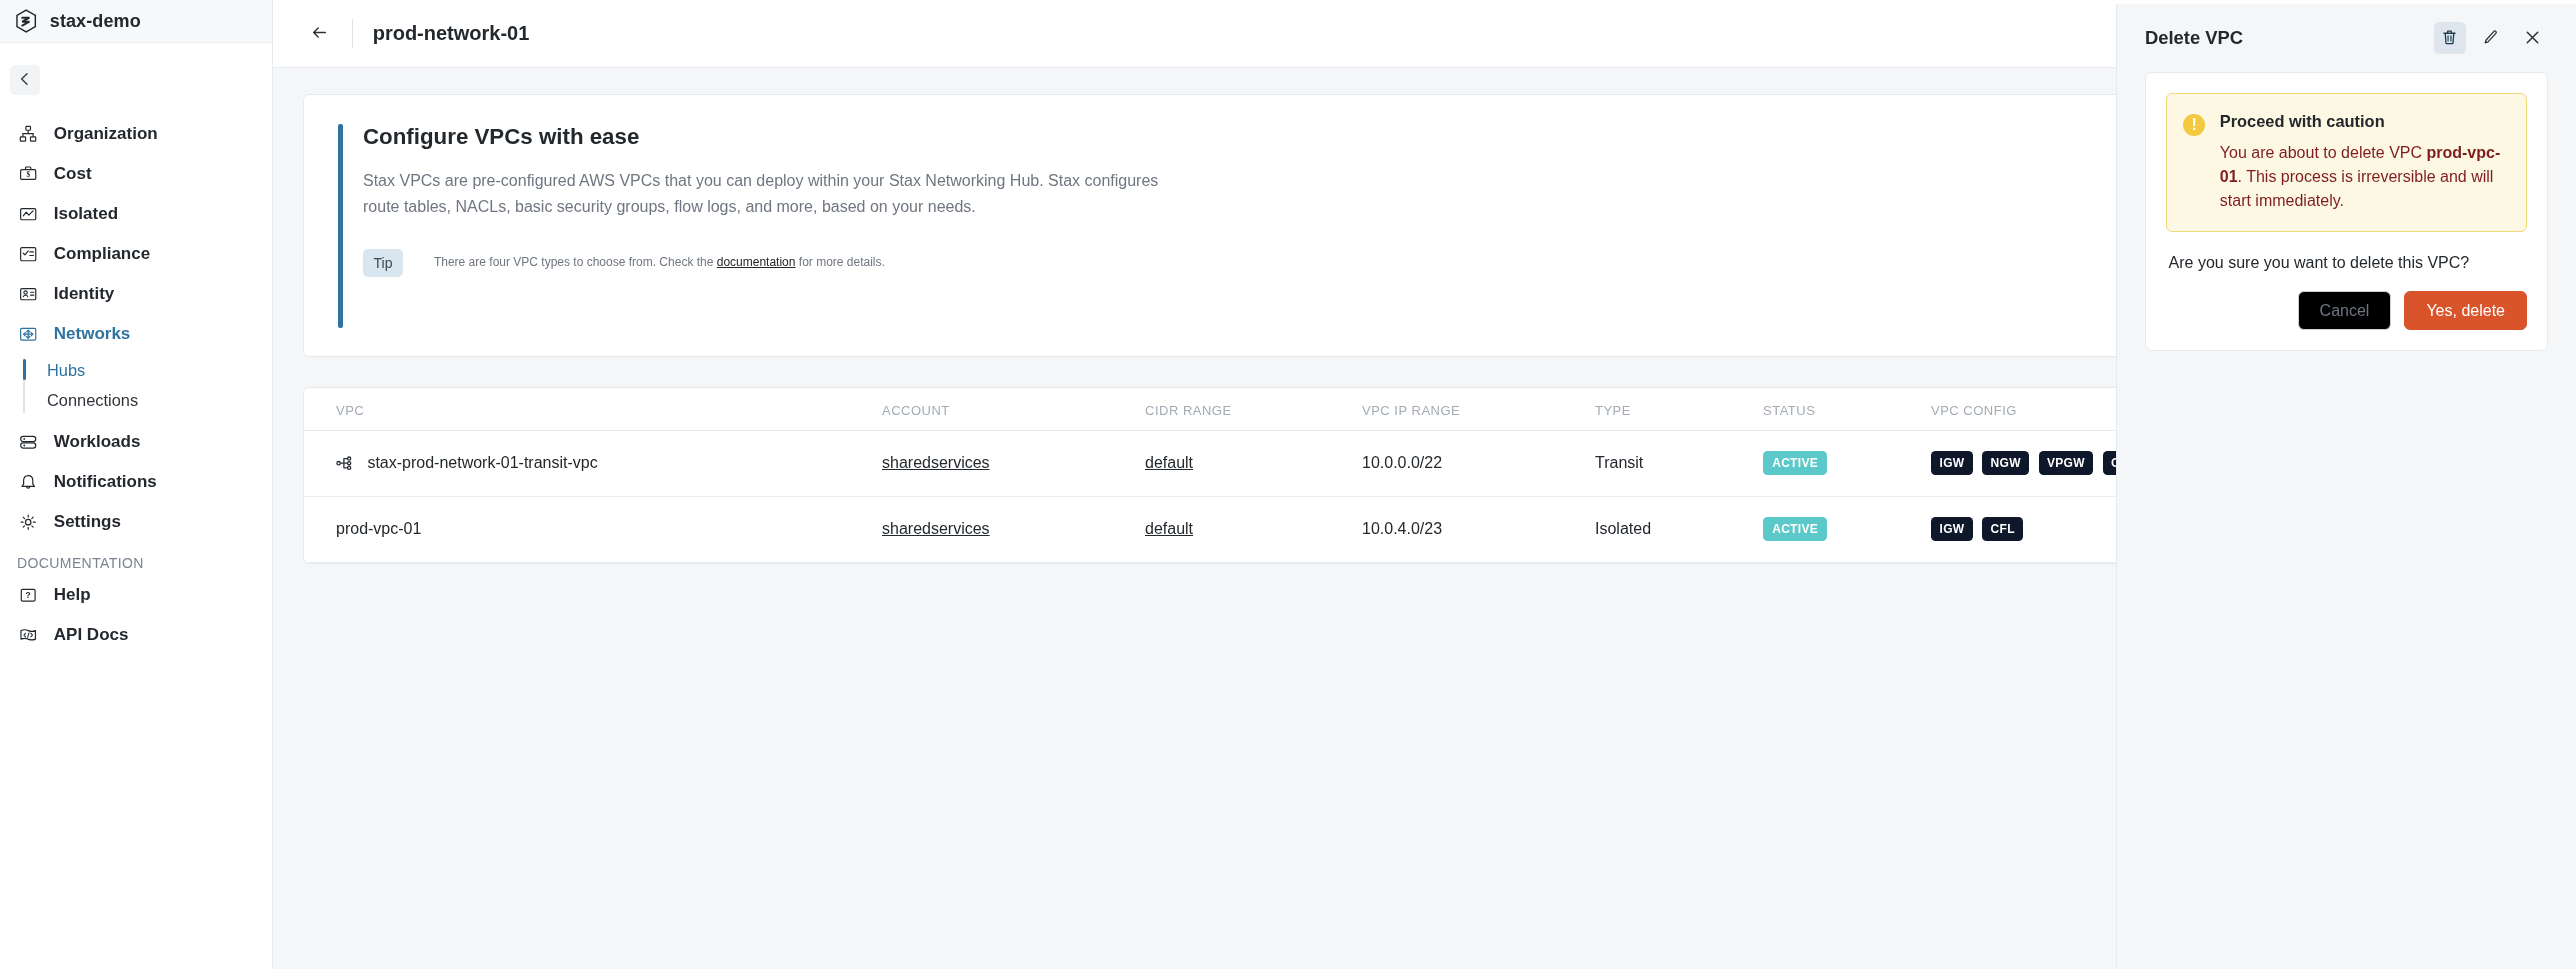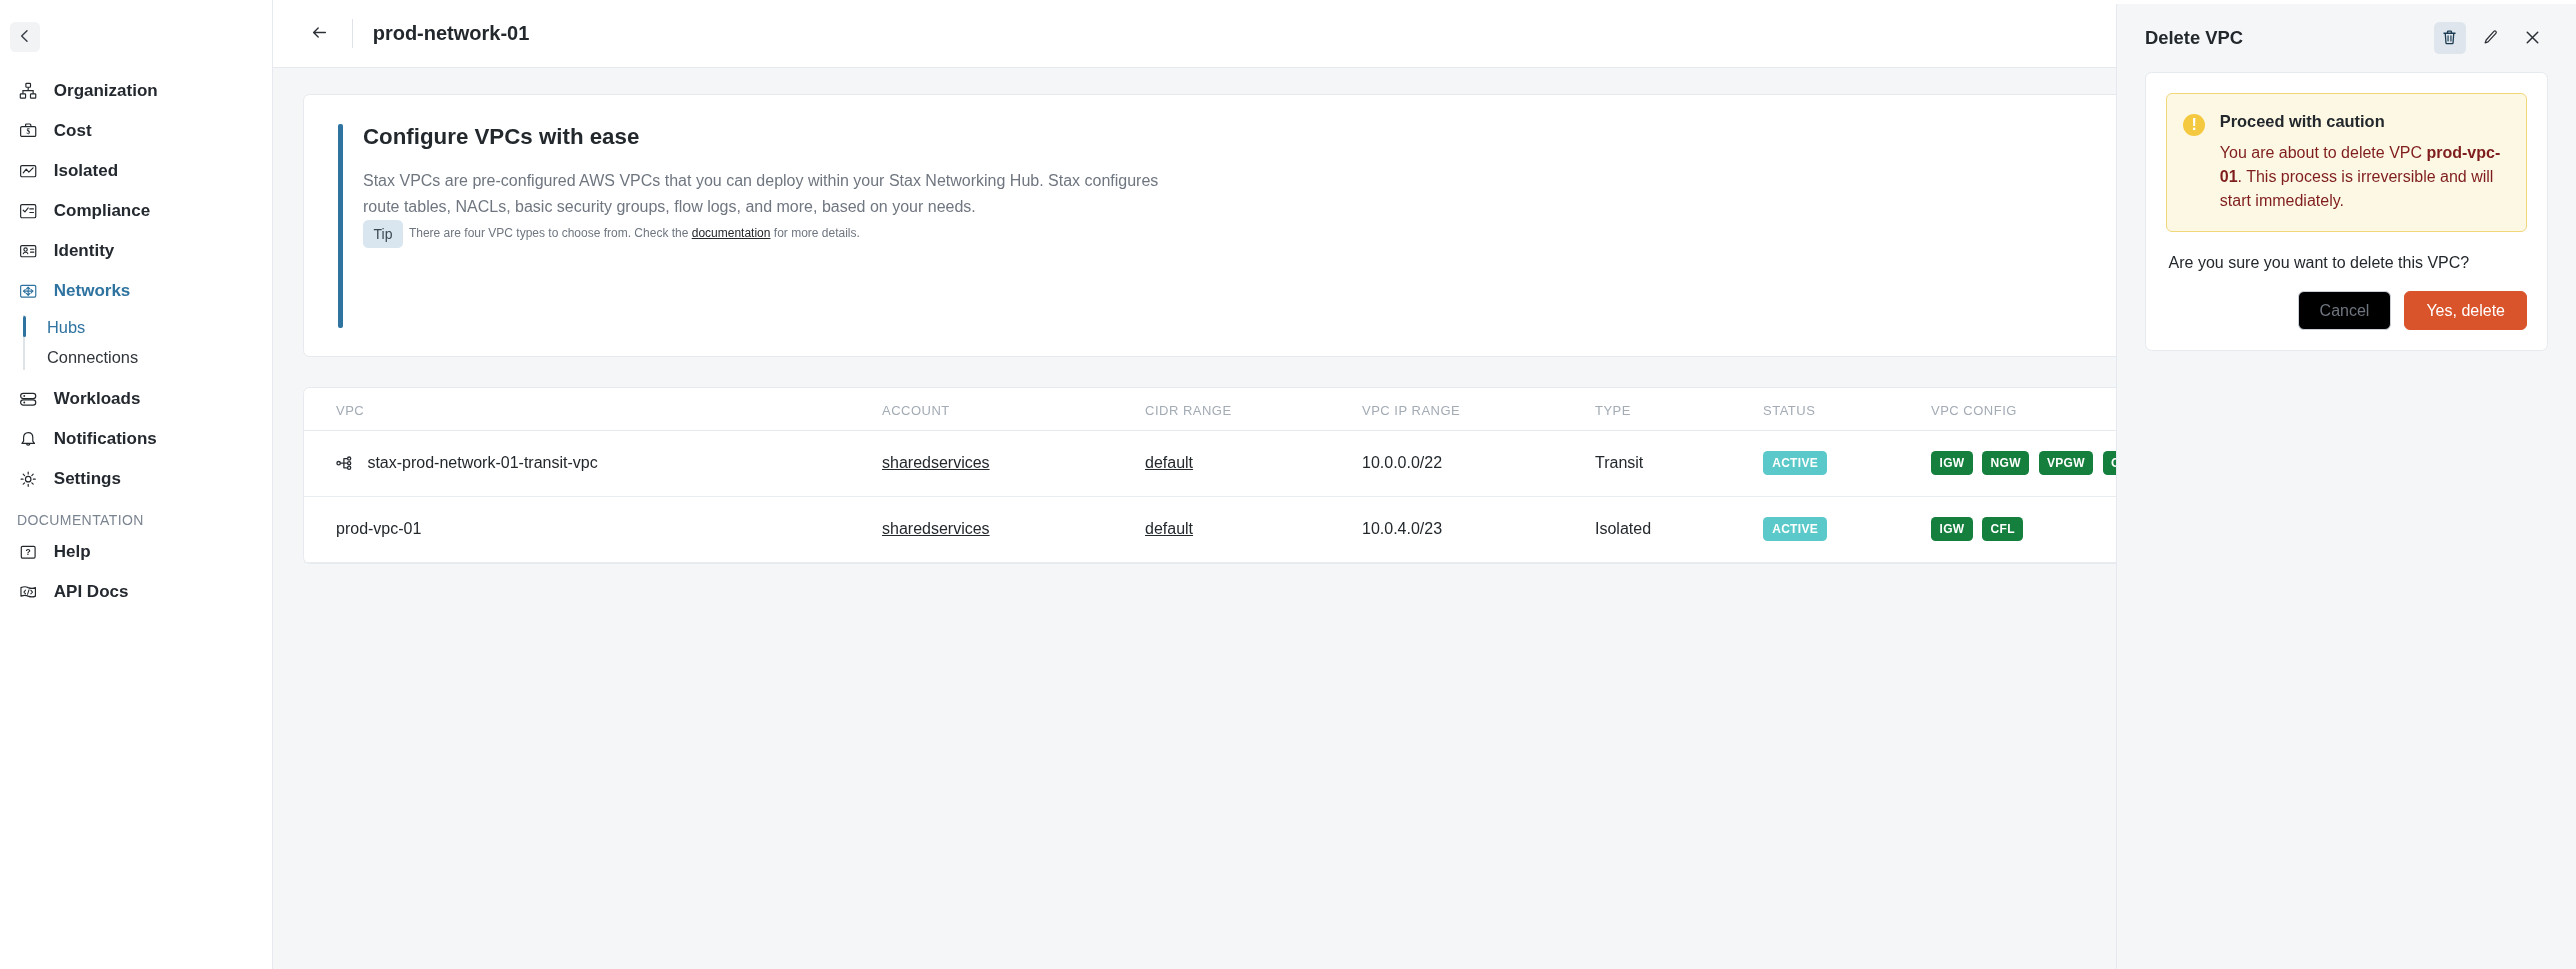--- a/index.html
+++ b/index.html
@@ -92,21 +92,21 @@
 
   .promo-card { padding: 0; margin-bottom: 30px; height: 263px; position: relative;}
   .promo-inner { padding: 29px 0 0 34px; position: relative; }
   .promo-bar {
     position: absolute; left: 34px; top: 29px;
     width: 4.6px; height: 204px; background: #2f73a0; border-radius: 2px;
   }
   .promo-body { padding-left: 25px; }
   .promo-title { font-size: 22.3px; font-weight: bold; color: #23282d; margin-bottom: 18px; }
   .promo-text { font-size: 16px; line-height: 1.62; color: #6f7680; width: 821px; }
-  .tip-row { display: flex; align-items: flex-start; gap: 6px; }
+  .tip-row { display: flex; align-items: flex-start; gap: 31px; margin-top: 29px; }
   .tip-badge {
     background: #d9e6ef; color: #3d4752;
     font-size: 14px; border-radius: 5.3px;
     padding: 7.2px 10.5px; line-height: 1;
   }
   .tip-text { font-size: 12px; color: #6f7680; padding-top: 6px; }
   .tip-link { color: #23282d; text-decoration: underline; font-weight: normal; }
 
   .table-card { padding: 0; }
   .tabs {
@@ -146,21 +146,21 @@
   .cell-link { text-decoration: underline; color: #23282d; cursor: pointer; }
   .vpc-cell { display: flex; align-items: center; gap: 13px; }
   .vpc-icon { width: 18.4px; height: 18.4px; flex: 0 0 18.4px; }
   .badge-active {
     display: inline-block; background: #5bc9c9; color: #ffffff;
     font-size: 12px; font-weight: bold; letter-spacing: 0.3px;
     padding: 5.3px 9.2px; border-radius: 4.6px;
   }
   .cfg-wrap { display: flex; gap: 9.2px; white-space: nowrap; }
   .badge-cfg {
-    background: #15803d; color: #ffffff;
+    background: #0f172a; color: #ffffff;
     font-size: 12px; font-weight: bold; letter-spacing: 0.3px;
     padding: 5.3px 8.5px; border-radius: 4.6px; display: inline-block;
   }
 
   
   .panel {
     position: absolute; right: 0; top: 4px;
     width: 460px; height: 970px;
     background: #f5f6f8;
     border-left: 0.7px solid #e6eaee;
@@ -204,20 +204,29 @@
   .btn-cancel { background: #000000; border: 0.7px solid #c9d0d8; color: #6f7680; }
   .btn-danger { background: #d9542b; border: 0.7px solid #d9542b; color: #ffffff; }
 </style>
 </head>
 <body>
 
 <div class="app">
 
   <aside class="sidebar">
 
+    <div class="brand">
+      <span class="brand-logo">
+        <svg viewBox="0 0 34 36" width="22.3" height="24">
+          <path d="M17 1.5 L31 9.5 L31 26.5 L17 34.5 L3 26.5 L3 9.5 Z" fill="none" stroke="#23282d" stroke-width="2.2"></path>
+          <path d="M11 13 L22 13 L11 19 L22 19 L11 25" fill="none" stroke="#23282d" stroke-width="3" stroke-linecap="round"></path>
+        </svg>
+      </span>
+      <span class="brand-name">stax-demo</span>
+    </div>
 
     <div class="collapse-btn">
       <span>
         <svg viewBox="0 0 24 24" width="16" height="16">
             <path d="M15 4 L7 12 L15 20" fill="none" stroke="#3b4148" stroke-width="2.2" stroke-linecap="round" stroke-linejoin="round"></path>
           </svg>
       </span>
     </div>
 
     <nav class="nav">

